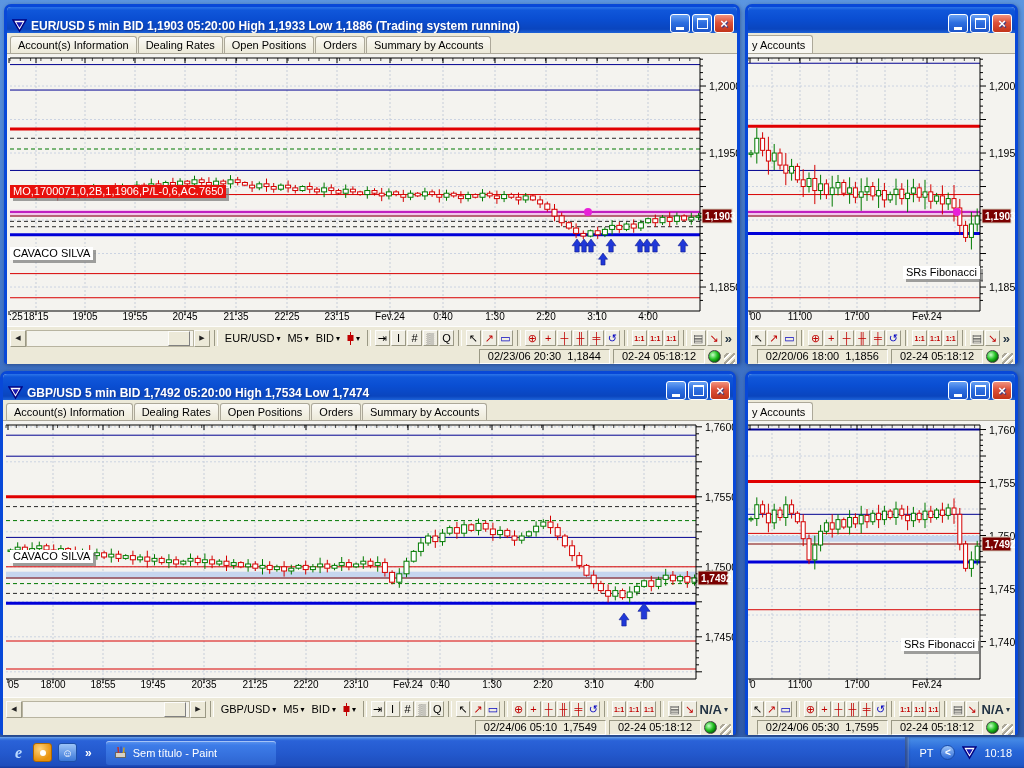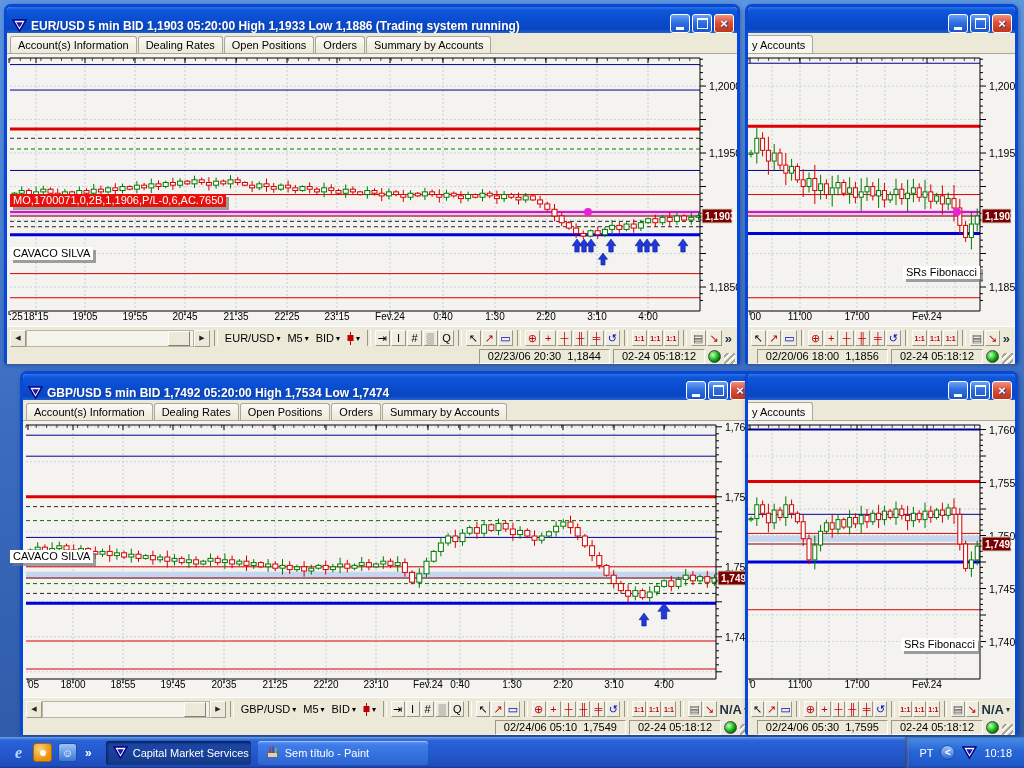--- a/index.html
+++ b/index.html
@@ -867,21 +867,21 @@
         <span class="ovf">»</span>
       </div>
     <div class="statusbar">
       <span class="scell" style="margin-left:auto;">02/20/06 18:00  1,1856</span>
       <span class="scell">02-24 05:18:12</span>
       <span class="led"></span>
       <span class="grip"></span>
     </div>
   </div>
 
-  <div class="window" id="win3" style="left:20px;top:371px;width:736px;height:364px;">
+  <div class="window" id="win3" style="left:0;top:371px;width:736px;height:364px;">
     <div class="titlebar">
       <span class="logo-slot">
           <svg width="15" height="15" viewBox="0 0 16 16">
             <polygon points="1,2 15,2 8,14" fill="#FFFFFF" stroke="#000080" stroke-width="1.6"></polygon>
             <polygon points="4.5,4.5 11.5,4.5 8,10.5" fill="#1818B0"></polygon>
           </svg>
         </span>
       <span class="title-text">GBP/USD 5 min BID 1,7492 05:20:00 High 1,7534 Low 1,7474</span>
       <span class="winbtns">
         <span class="wbtn">
@@ -1635,43 +1635,34 @@
         <span class="dd ovf">N/A <b class="car">▾</b></span>
       </div>
     <div class="statusbar">
       <span class="scell" style="margin-left:auto;">02/24/06 05:30  1,7595</span>
       <span class="scell">02-24 05:18:12</span>
       <span class="led"></span>
       <span class="grip"></span>
     </div>
   </div>
 
-  <div class="flabel red" style="left:10px;top:194px;">MO,1700071,0,2B,1,1906,P/L-0,6,AC.7650</div>
+  <div class="flabel red" style="left:10px;top:185px;">MO,1700071,0,2B,1,1906,P/L-0,6,AC.7650</div>
   <div class="flabel white" style="left:10px;top:247px;">CAVACO SILVA</div>
   <div class="flabel white" style="left:903px;top:266px;">SRs Fibonacci</div>
   <div class="flabel white" style="left:10px;top:550px;">CAVACO SILVA</div>
   <div class="flabel white" style="left:901px;top:638px;">SRs Fibonacci</div>
 
   <div class="taskbar">
     <div class="quicklaunch">
       <span class="qicon ie">e</span>
       <span class="qicon orange"></span>
       <span class="qicon msn">☺</span>
       <span class="qovf">»</span>
     </div>
     <div class="taskbtns">
-      <div class="taskbtn active tbn-cms">
-        <span class="logo-slot">
-            <svg width="15" height="15" viewBox="0 0 16 16">
-              <polygon points="1,2 15,2 8,14" fill="#FFFFFF" stroke="#000080" stroke-width="1.6"></polygon>
-              <polygon points="4.5,4.5 11.5,4.5 8,10.5" fill="#1818B0"></polygon>
-            </svg>
-          </span>
-        <span class="lbl">Capital Market Services</span>
-      </div>
       <div class="taskbtn tbn-paint">
         <svg width="15" height="15" viewBox="0 0 15 15">
           <rect x="2.5" y="7.5" width="10" height="5" fill="#D8D2C4" stroke="#666"></rect>
           <line x1="5" y1="2" x2="5.5" y2="8" stroke="#C03030" stroke-width="1.5"></line>
           <line x1="8" y1="1.5" x2="8" y2="8" stroke="#3050C0" stroke-width="1.5"></line>
           <line x1="11" y1="2.5" x2="10.5" y2="8" stroke="#C8A020" stroke-width="1.5"></line>
         </svg>
         <span class="lbl">Sem título - Paint</span>
       </div>
     </div>

